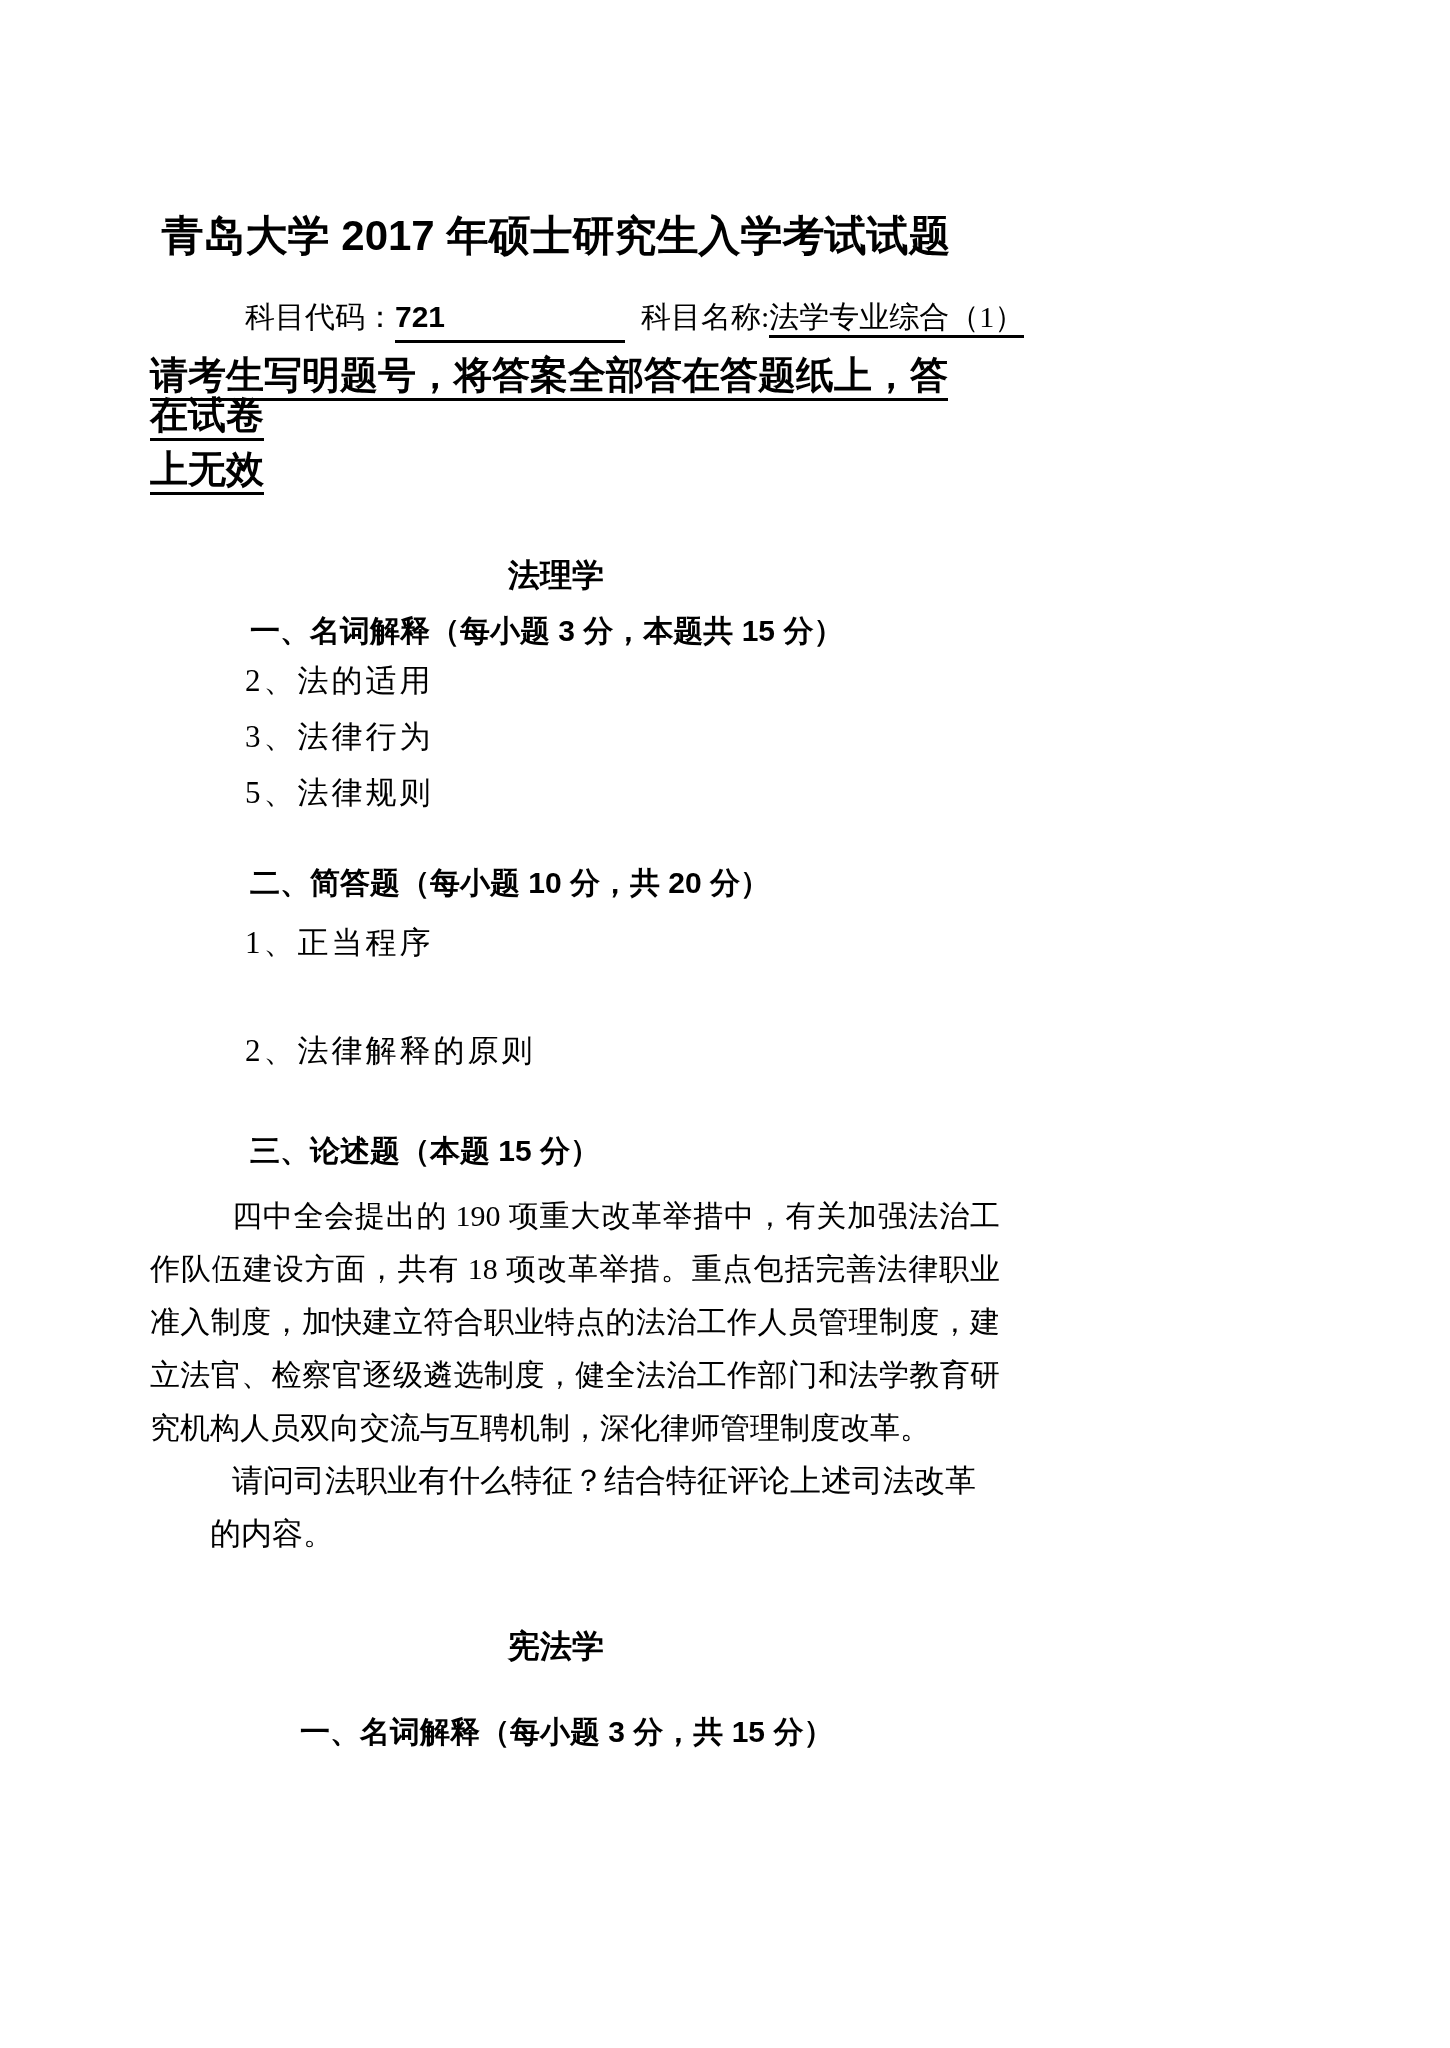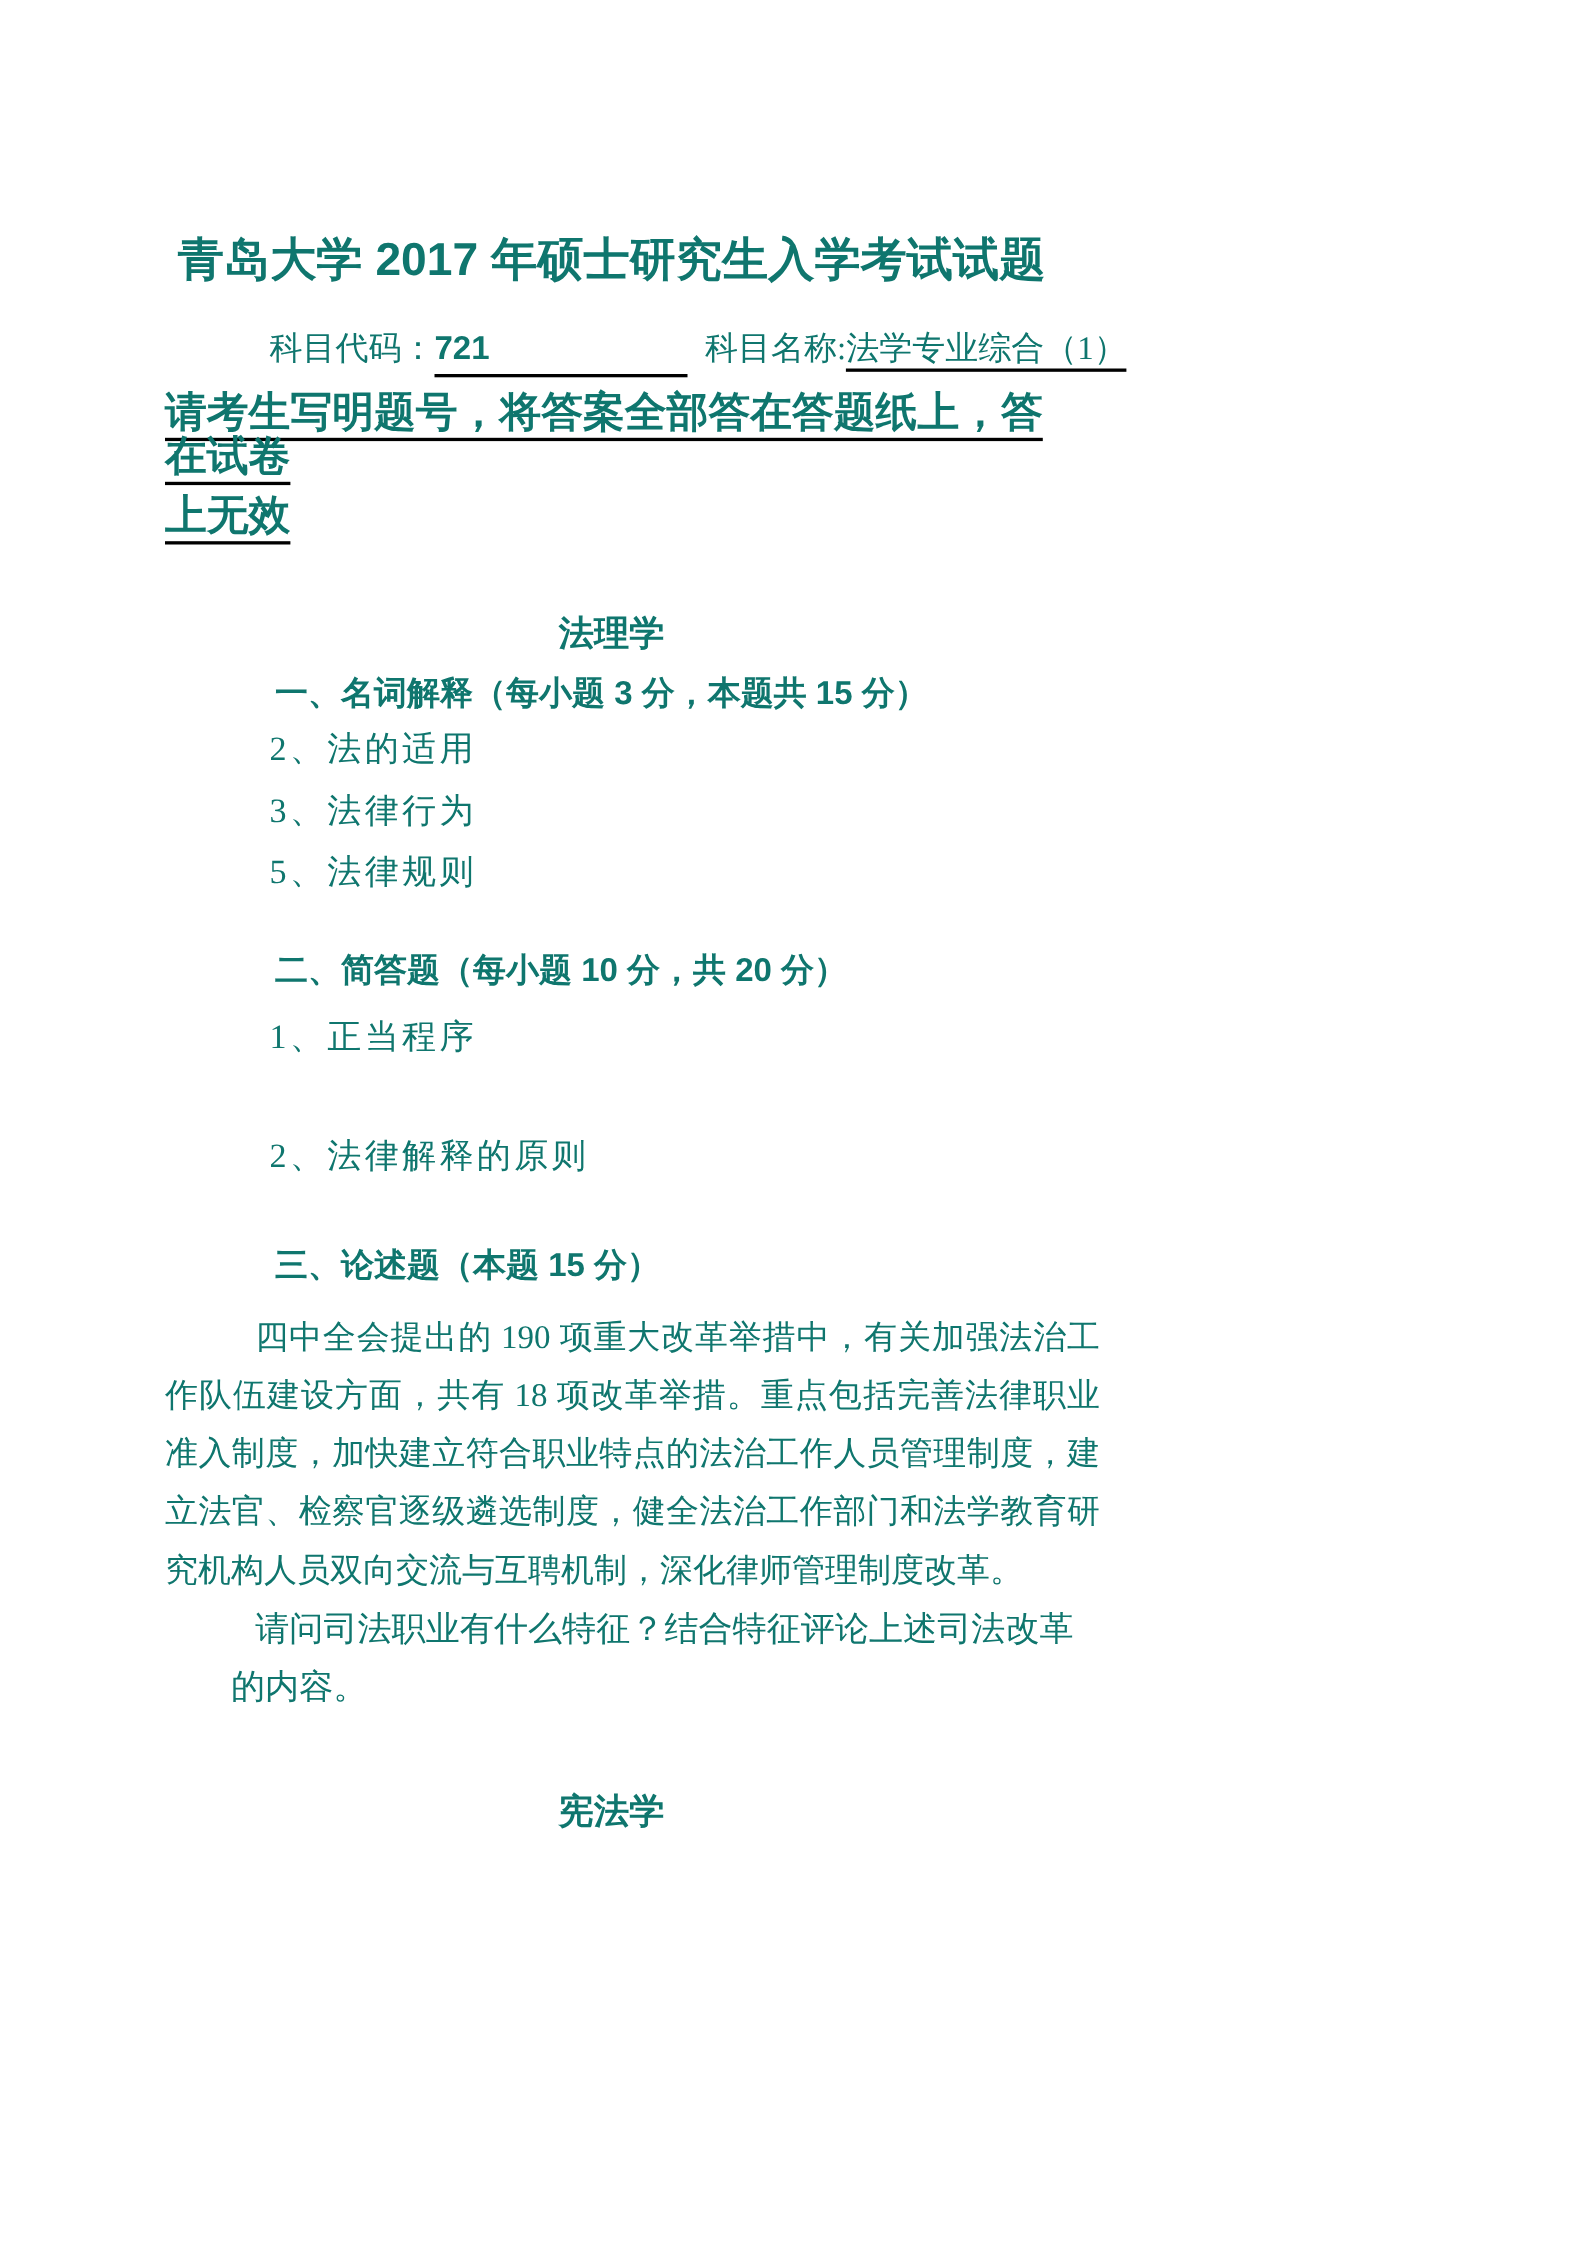--- a/index.html
+++ b/index.html
@@ -5,21 +5,21 @@
   html, body { margin: 0; padding: 0; }
   body {
     background: #e8e8e8;
     font-family: "Liberation Serif", "DejaVu Serif", serif;
   }
   .page {
     position: relative;
     width: 1450px;
     height: 2048px;
     background: #ffffff;
-    color: #0f766e;
+    color: #000000;
     overflow: hidden;
   }
   .content {
     position: absolute;
     left: 150px;
     top: 0;
     width: 812px;
   }
   .doc-title {
     margin-top: 210px;
@@ -137,15 +137,16 @@
 
     <div class="q-heading qh-3">三、论述题（本题 15 分）</div>
 
     <div class="essay-paragraph">四中全会提出的 190 项重大改革举措中，有关加强法治工作队伍建设方面，共有 18 项改革举措。重点包括完善法律职业准入制度，加快建立符合职业特点的法治工作人员管理制度，建立法官、检察官逐级遴选制度，健全法治工作部门和法学教育研究机构人员双向交流与互聘机制，深化律师管理制度改革。</div>
 
     <div class="question-line ql-1">请问司法职业有什么特征？结合特征评论上述司法改革</div>
     <div class="question-line ql-2">的内容。</div>
 
     <div class="section-title sec-2">宪法学</div>
 
+    <div class="q-heading qh-4">一、名词解释（每小题 3 分，共 15 分）</div>
 
   </div>
 </div>
 
 </body></html>

